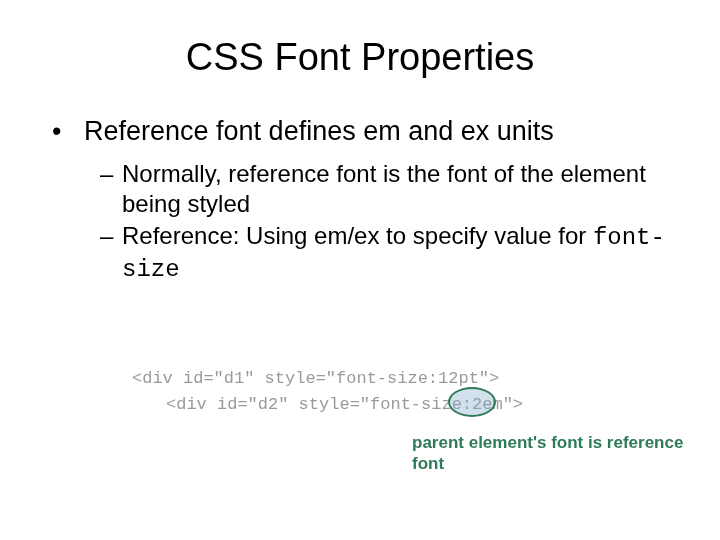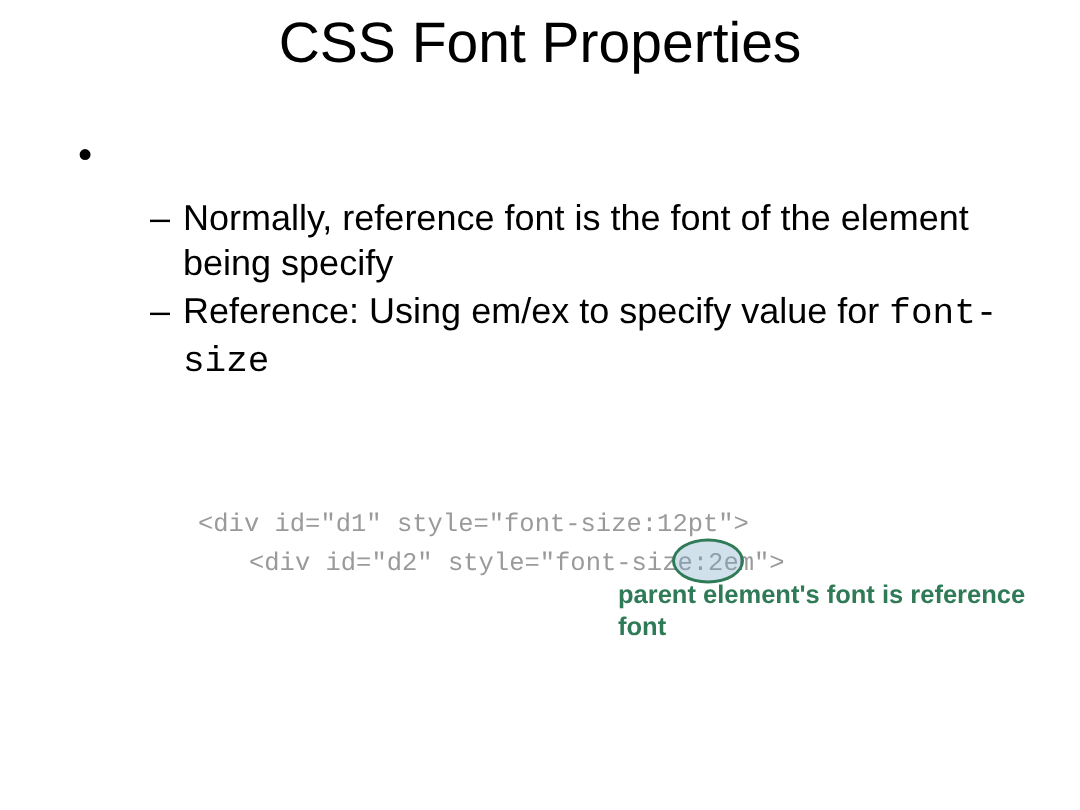--- a/index.html
+++ b/index.html
@@ -14,21 +14,21 @@
   }
   .slide {
     position: relative;
     width: 720px;
     height: 540px;
   }
   .title {
     text-align: center;
     font-size: 38px;
     font-weight: 400;
-    margin-top: 8px;
+    margin-top: 36px;
   }
   .content {
     margin-top: 36px;
     margin-left: 48px;
     margin-right: 40px;
   }
   .b1 {
     font-size: 27px;
     line-height: 1.25;
     display: flex;
@@ -69,42 +69,43 @@
   .codebox .indent2 { padding-left: 34px; display: inline; }
   .oval {
     position: absolute;
     border: 2px solid #2f7a57;
     background: rgba(120,170,200,0.35);
     border-radius: 50%;
   }
   .caption {
     position: absolute;
     left: 412px;
-    top: 378px;
+    top: 396px;
     font-size: 17px;
     font-weight: bold;
     color: #2f7a57;
     line-height: 1.25;
   }
 </style>
 </head>
 <body>
 
 <div class="slide">
 
   <div class="title">CSS Font Properties</div>
 
   <div class="content">
     <div class="b1">
       <span class="dot">•</span>
+      <span>Reference font defines em and ex units</span>
     </div>
     <div class="sub">
       <div class="b2">
         <span class="dash">–</span>
-        <span>Normally, reference font is the font of the element being specify</span>
+        <span>Normally, reference font is the font of the element being styled</span>
       </div>
       <div class="b2">
         <span class="dash">–</span>
         <span>
           <span>Reference: Using em/ex to specify value for </span><span class="mono">font-size</span>
         </span>
       </div>
     </div>
   </div>
 

